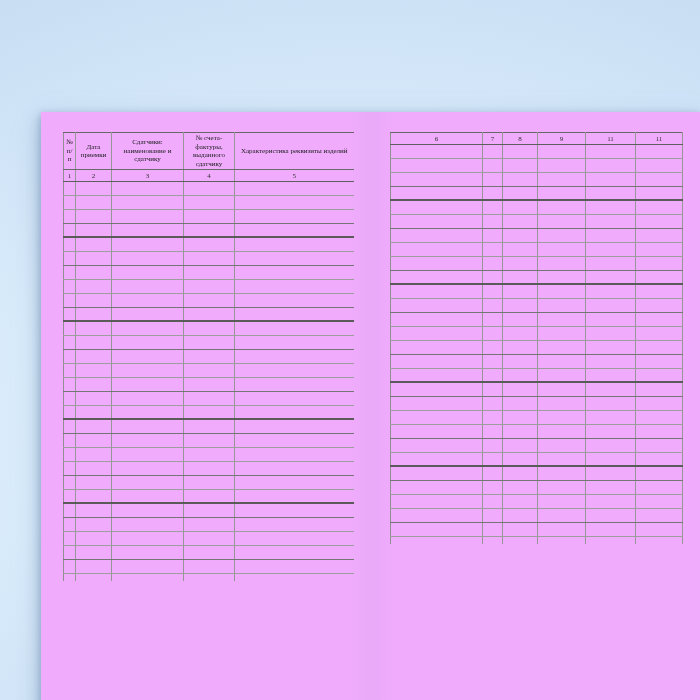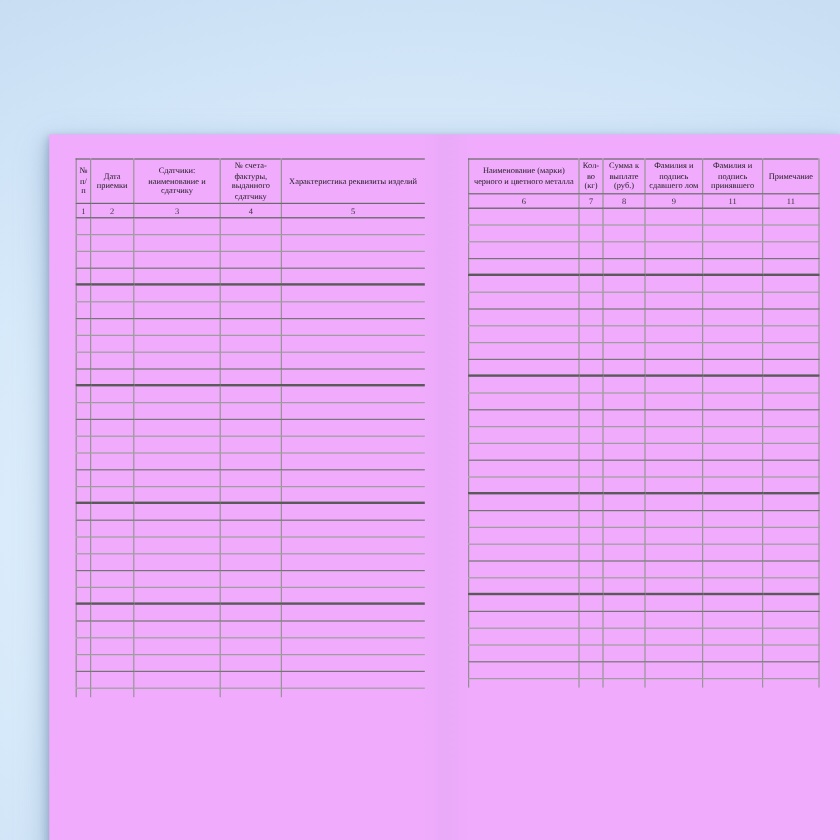--- a/index.html
+++ b/index.html
@@ -284,28 +284,20 @@
   <table class="ledger right-table" id="right-table">
       <colgroup>
         <col style="width: 92px;">
         <col style="width: 20px;">
         <col style="width: 35px;">
         <col style="width: 48px;">
         <col style="width: 50px;">
         <col style="width: 47px;">
       </colgroup>
       <thead>
-        <tr class="header-row">
-          <th>Наименование (марки) черного и цветного металла</th>
-          <th>Кол-во (кг)</th>
-          <th>Сумма к выплате (руб.)</th>
-          <th>Фамилия и подпись сдавшего лом</th>
-          <th>Фамилия и подпись принявшего</th>
-          <th>Примечание</th>
-        </tr>
         <tr class="num-row">
           <td>6</td>
           <td>7</td>
           <td>8</td>
           <td>9</td>
           <td>11</td>
           <td>11</td>
         </tr>
       </thead>
       <tbody>

